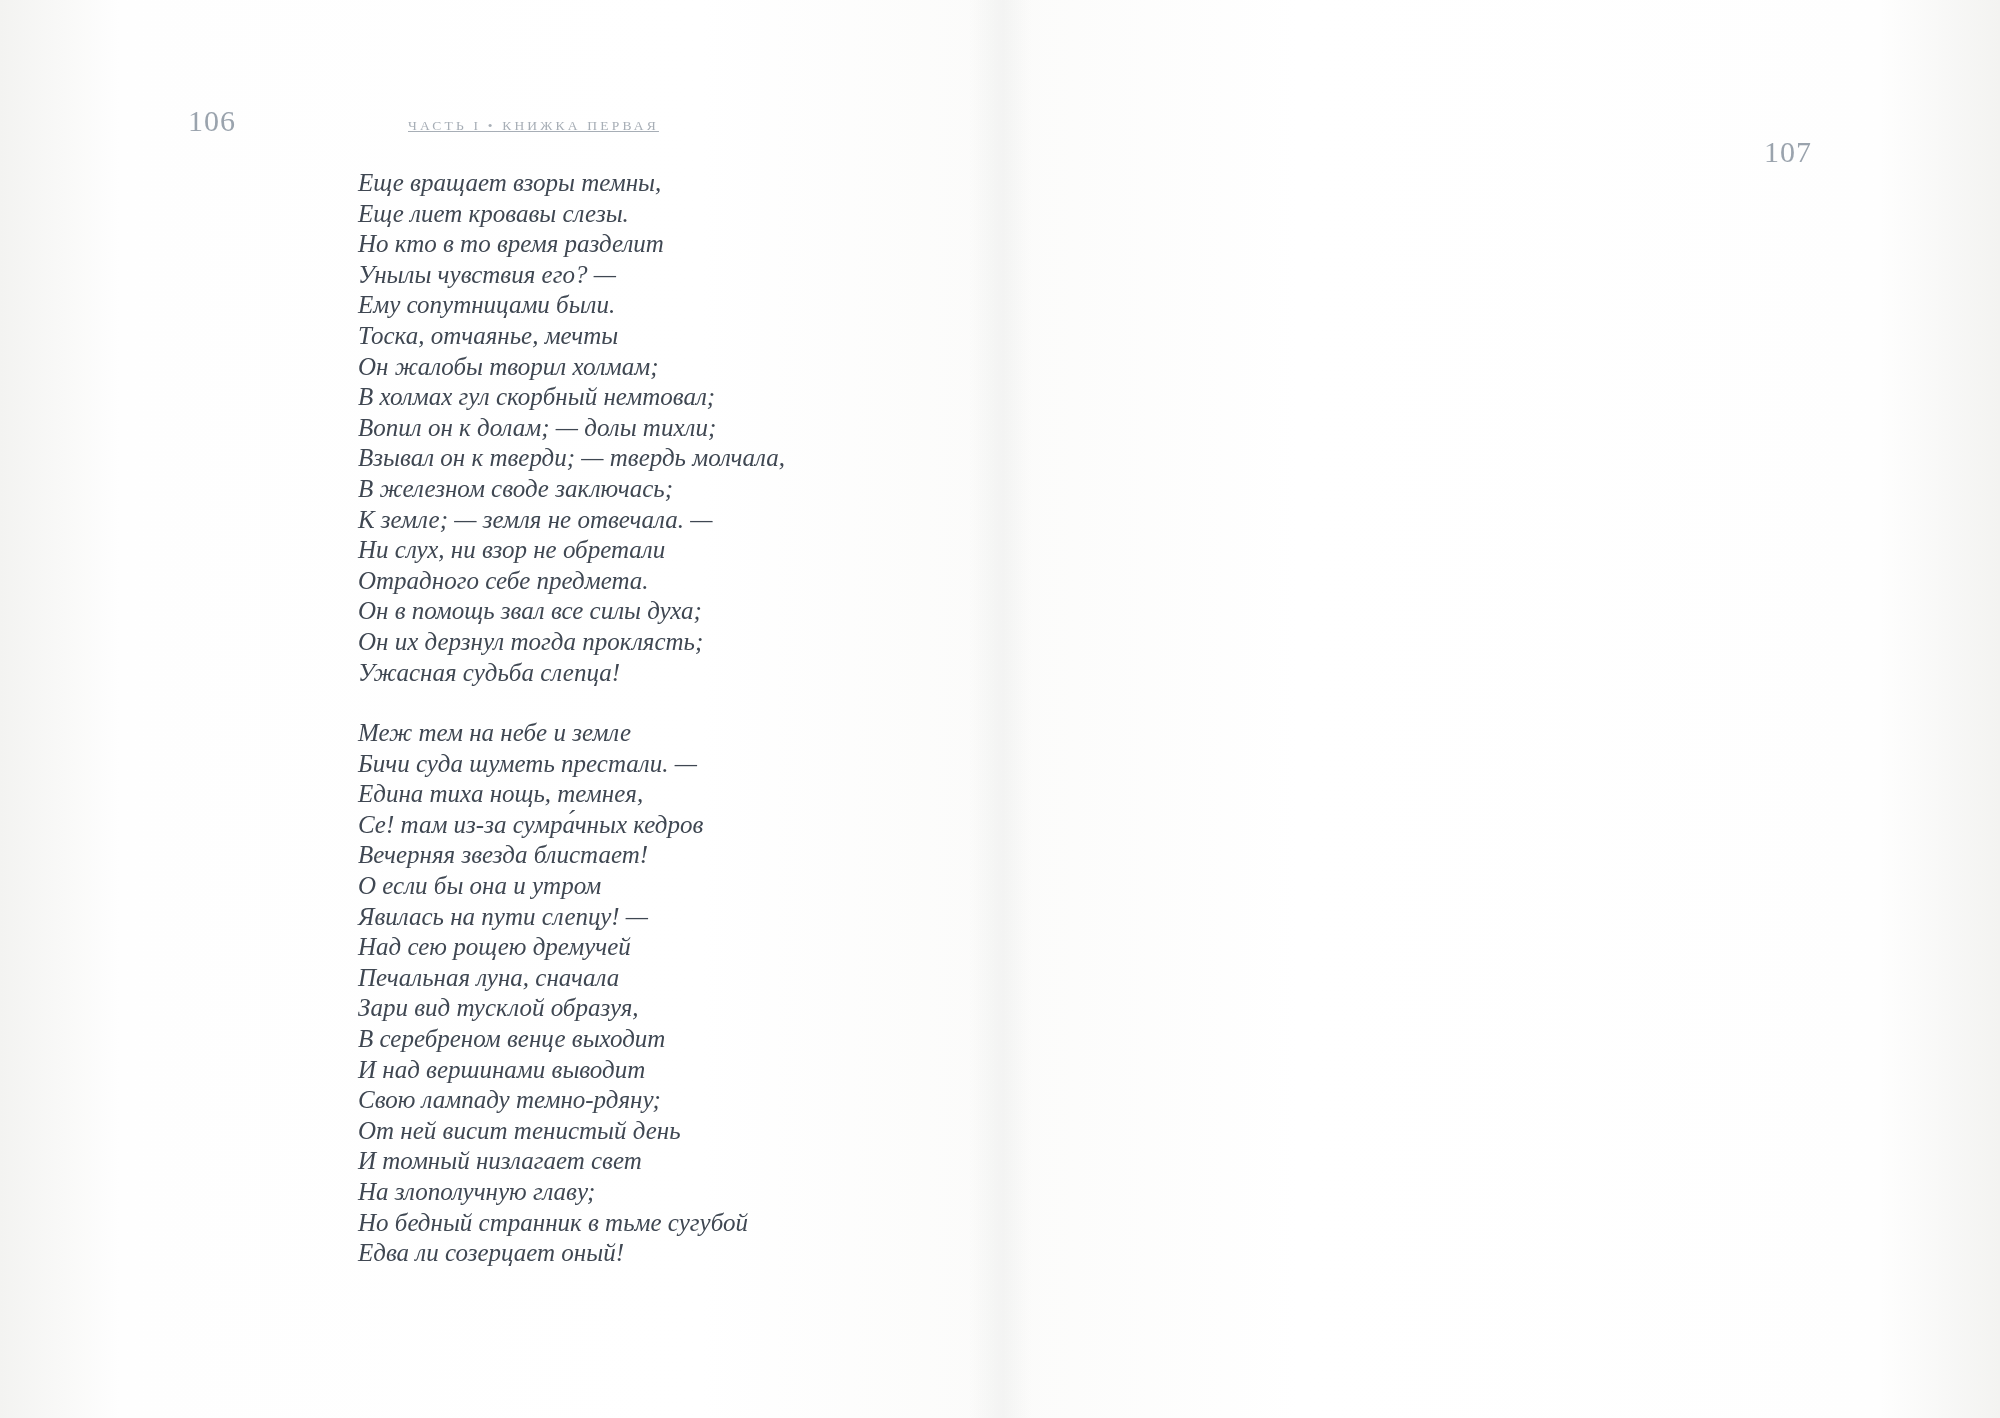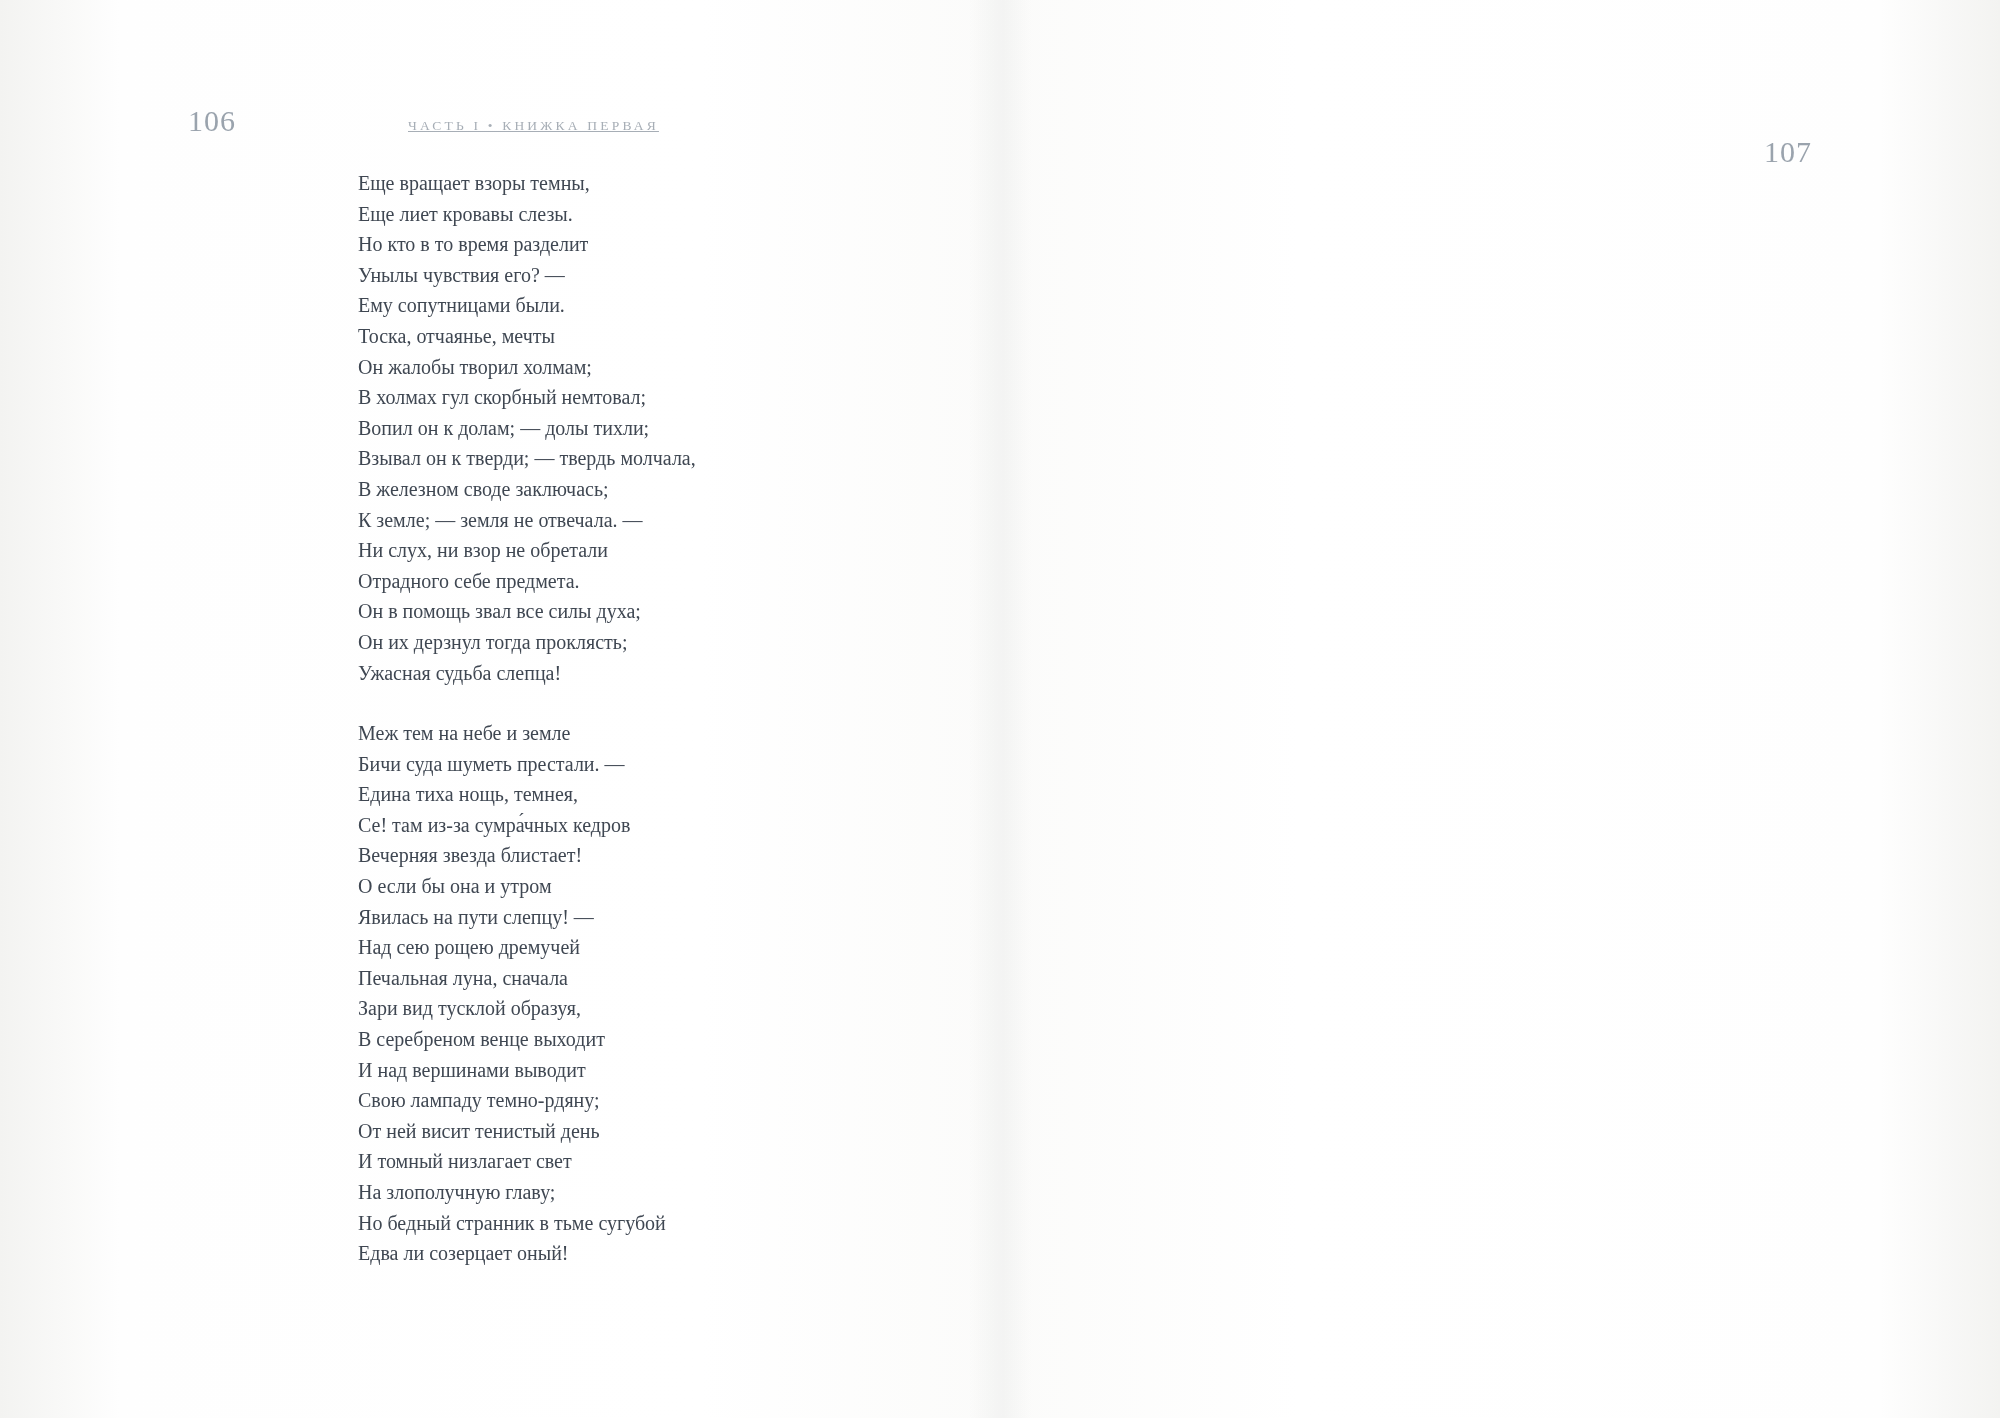--- a/index.html
+++ b/index.html
@@ -72,23 +72,24 @@
     text-transform: uppercase;
     white-space: nowrap;
     text-decoration: underline;
   }
   .running-head.left { left: 408px; }
 
   .text-column {
     position: absolute;
     top: 168px;
     width: 620px;
-    font-size: 20px;
+    font-size: 25px;
     line-height: 30.6px;
     color: #3f4752;
+    font-style: italic;
   }
   .text-column.left { left: 358px; }
 
   .stanza {
     margin: 0 0 30px 0;
   }
   .stanza:last-child { margin-bottom: 6px; }
   .line {
     white-space: pre;
     margin: 0;

